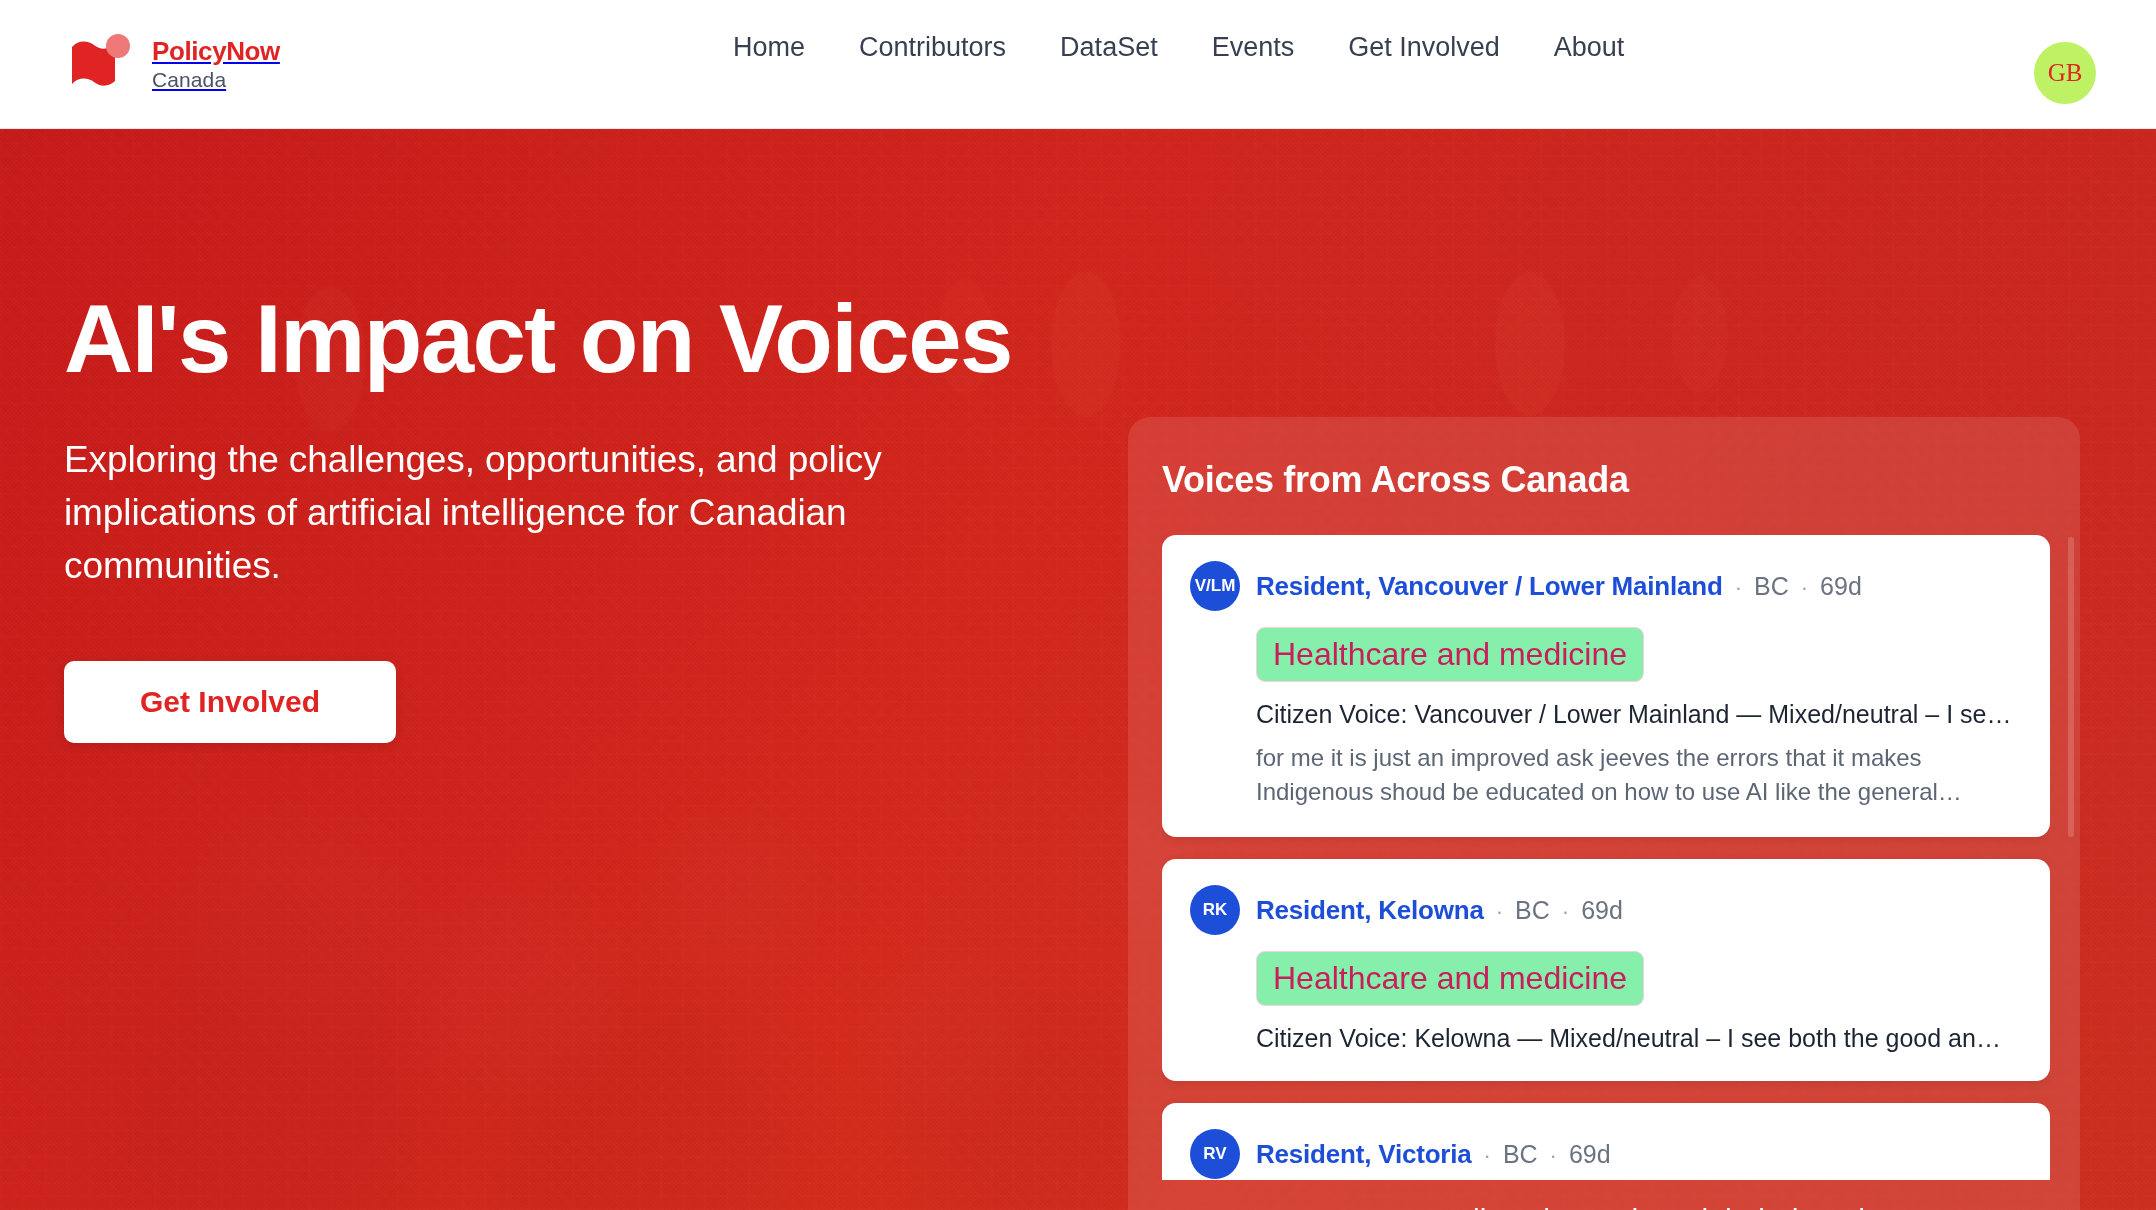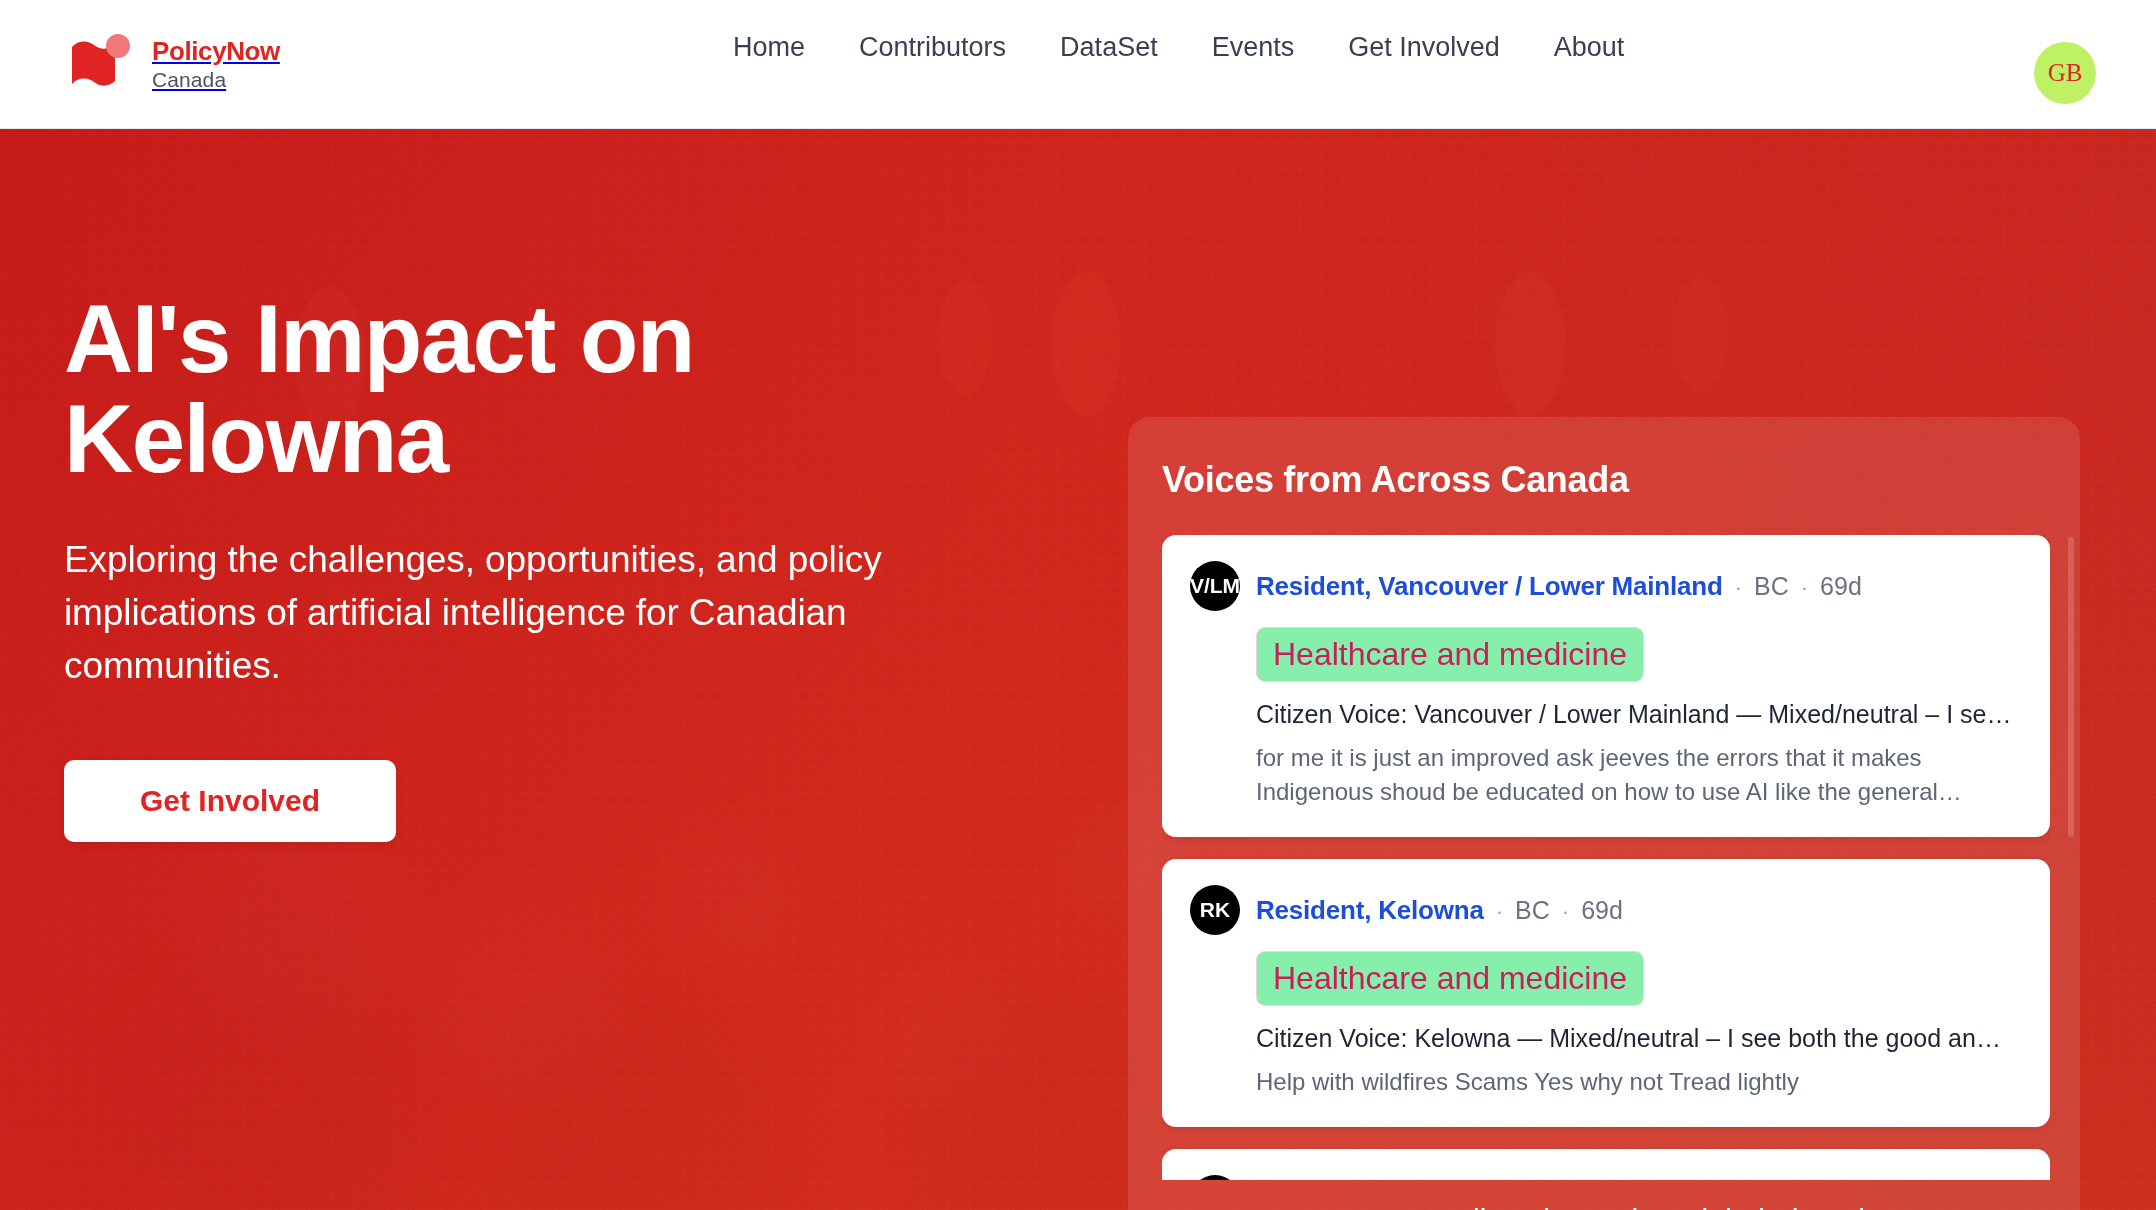--- a/index.html
+++ b/index.html
@@ -241,23 +241,23 @@
     display: flex;
     align-items: center;
     gap: 16px;
     overflow: hidden;
   }
   .voice-avatar {
     flex: 0 0 auto;
     width: 50px;
     height: 50px;
     border-radius: 50%;
-    background: #000000;
-    color: #ffffff;
-    font-size: 21px;
+    background: #1d4ed8;
+    color: #ffffff;
+    font-size: 17px;
     font-weight: bold;
     display: flex;
     align-items: center;
     justify-content: center;
     white-space: nowrap;
     overflow: visible;
   }
   .voice-meta {
     display: flex;
     align-items: baseline;
@@ -355,21 +355,21 @@
 </header>
 
 <section class="hero">
   <div class="hero-photo"></div>
   <div class="hero-tint"></div>
   <div class="hero-grain"></div>
 
   <div class="hero-inner">
 
     <div class="hero-copy">
-      <h1 class="hero-title">AI's Impact on Kelowna</h1>
+      <h1 class="hero-title">AI's Impact on Voices</h1>
       <p class="hero-sub">Exploring the challenges, opportunities, and policy implications of artificial intelligence for Canadian communities.</p>
 
       <div class="hero-actions">
         <button class="btn-primary">Get Involved</button>
         <br>
       </div>
     </div>
 
     <aside class="voices-panel">
       <h2 class="voices-title">Voices from Across Canada</h2>
@@ -401,23 +401,20 @@
             <span class="voice-meta">
               <span class="voice-author">Resident, Kelowna</span>
               <span class="voice-dot">·</span>
               <span class="voice-region">BC</span>
               <span class="voice-dot">·</span>
               <span class="voice-age">69d</span>
             </span>
           </div>
           <span class="voice-tag">Healthcare and medicine</span>
           <div class="voice-headline">Citizen Voice: Kelowna — Mixed/neutral – I see both the good an…</div>
-          <div class="voice-body">
-            <span>Help with wildfires Scams Yes why not Tread lightly</span>
-          </div>
         </article>
 
         <article class="voice-card">
           <div class="voice-head">
             <span class="voice-avatar">RV</span>
             <span class="voice-meta">
               <span class="voice-author">Resident, Victoria</span>
               <span class="voice-dot">·</span>
               <span class="voice-region">BC</span>
               <span class="voice-dot">·</span>

